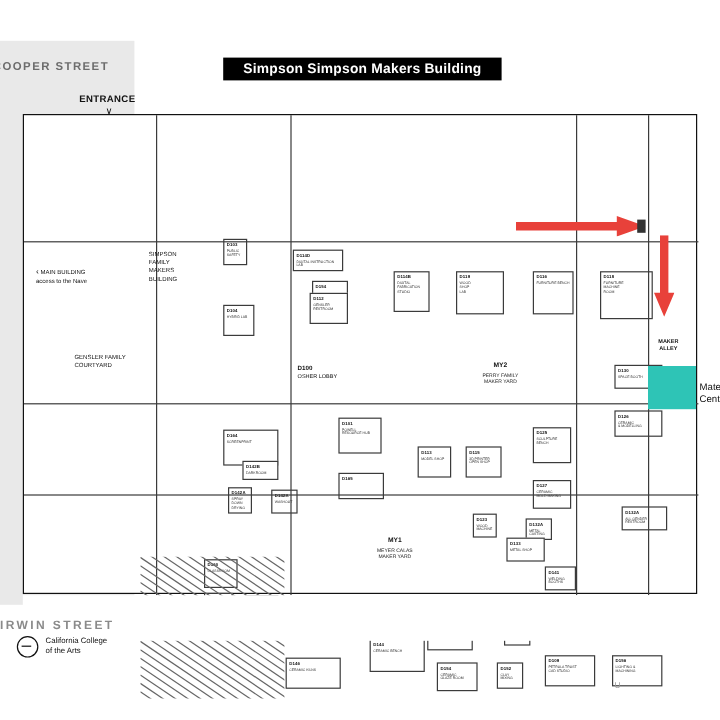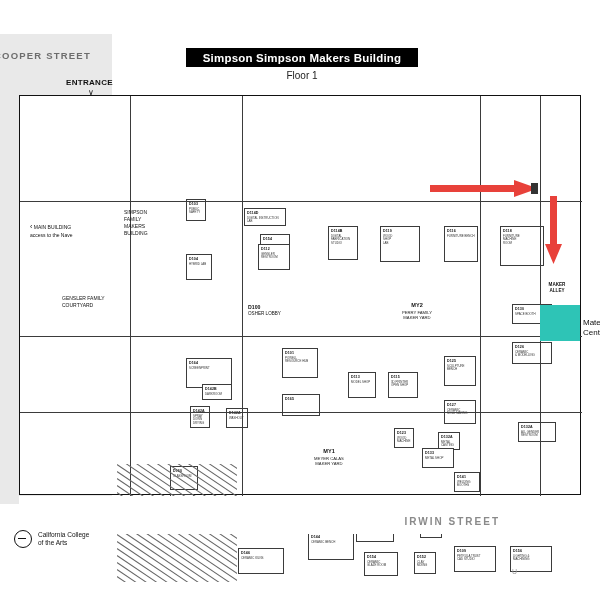--- a/index.html
+++ b/index.html
@@ -55,21 +55,21 @@
   #matcenter{position:absolute;left:583px;top:318px;font-size:8px;color:#111;line-height:1.3;}
 
   
   #maker-alley{position:absolute;left:540px;top:282px;width:34px;text-align:center;font-size:4.6px;font-weight:bold;color:#111;line-height:1.25;}
 
   
   #hatch{position:absolute;left:97px;top:368px;width:120px;height:118px;overflow:hidden;}
   #hatch .ln{position:absolute;height:.7px;background:#666;transform-origin:left center;}
 
   
-  #irwin{position:absolute;left:0;top:516px;width:500px;text-align:right;font-size:10px;font-weight:bold;letter-spacing:2px;color:#8a8a8a;}
+  #irwin{position:absolute;left:0;top:516px;width:500px;text-align:left;font-size:10px;font-weight:bold;letter-spacing:2px;color:#8a8a8a;}
   #irwin-band{position:absolute;left:19px;top:496px;width:562px;height:38px;background:#fff;}
 
   
   #logo{position:absolute;left:14px;top:530px;display:flex;align-items:center;gap:6px;}
   #logo .mark{width:16px;height:16px;border:1.4px solid #111;border-radius:50%;position:relative;}
   #logo .mark:after{content:"";position:absolute;left:3px;top:6.5px;width:8px;height:1.4px;background:#111;}
   #logo .txt{font-size:6.5px;color:#111;line-height:1.3;}
 
   #corner-u{position:absolute;left:512px;top:568px;font-size:7px;color:#999;}
 </style>
@@ -77,21 +77,20 @@
 <body>
 
 <div id="page">
 
   <div class="street-band" id="cooper-band"></div>
   <div id="cooper-label">COOPER STREET</div>
 
   <div id="title-block">
     <span>Simpson Simpson Makers Building</span>
   </div>
-  <div id="floor-label">Floor 1</div>
 
   <div id="entrance">ENTRANCE</div>
   <div id="entrance-arrow">∨</div>
   <div id="schwab">SCHWAB GATE</div>
 
   <div id="bldg">
     <div id="rooms-layer">
         <div class="rm" style="left: 166px; top: 103px; width: 20px; height: 22px;">
           <div class="code">D103</div>
           <div class="nm">PUBLIC<br>SAFETY</div>

